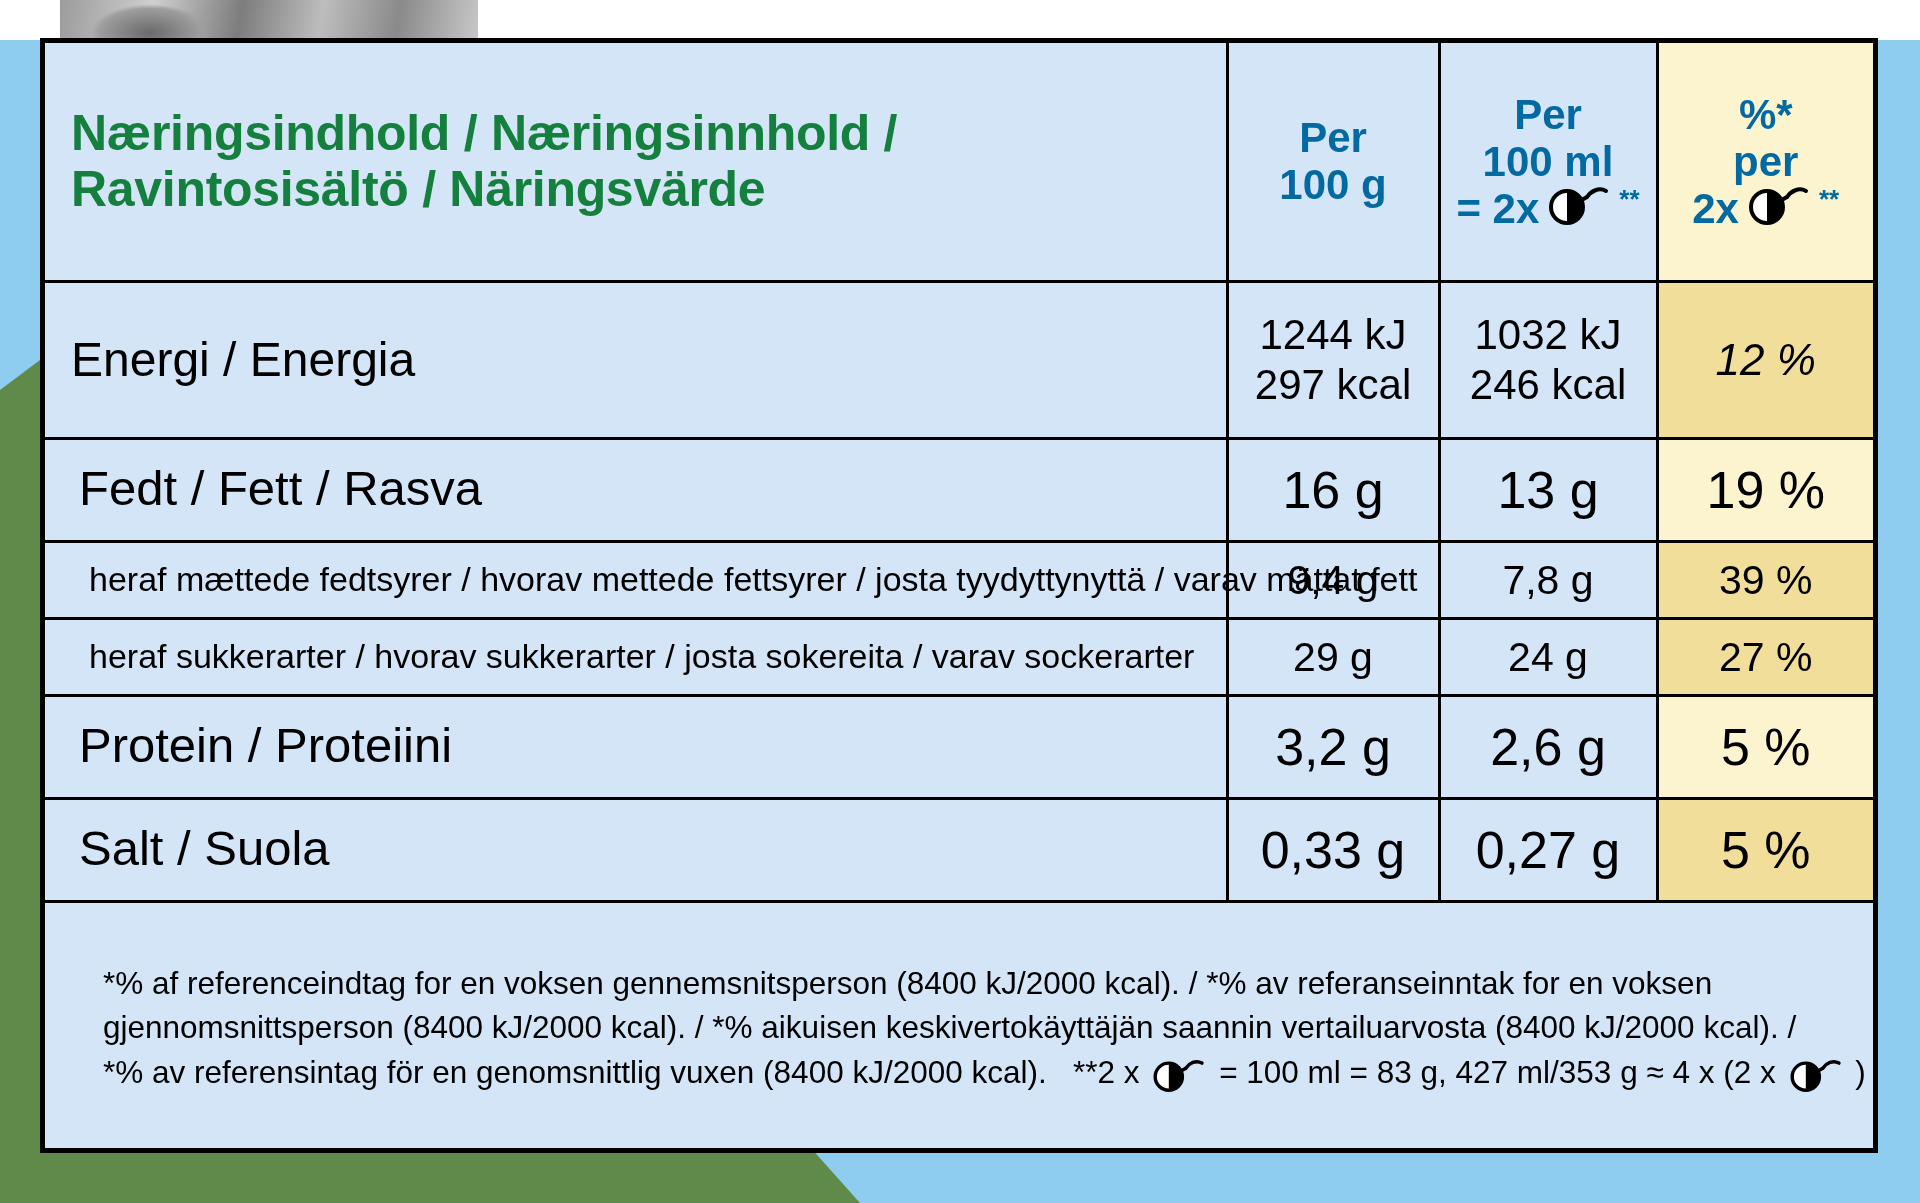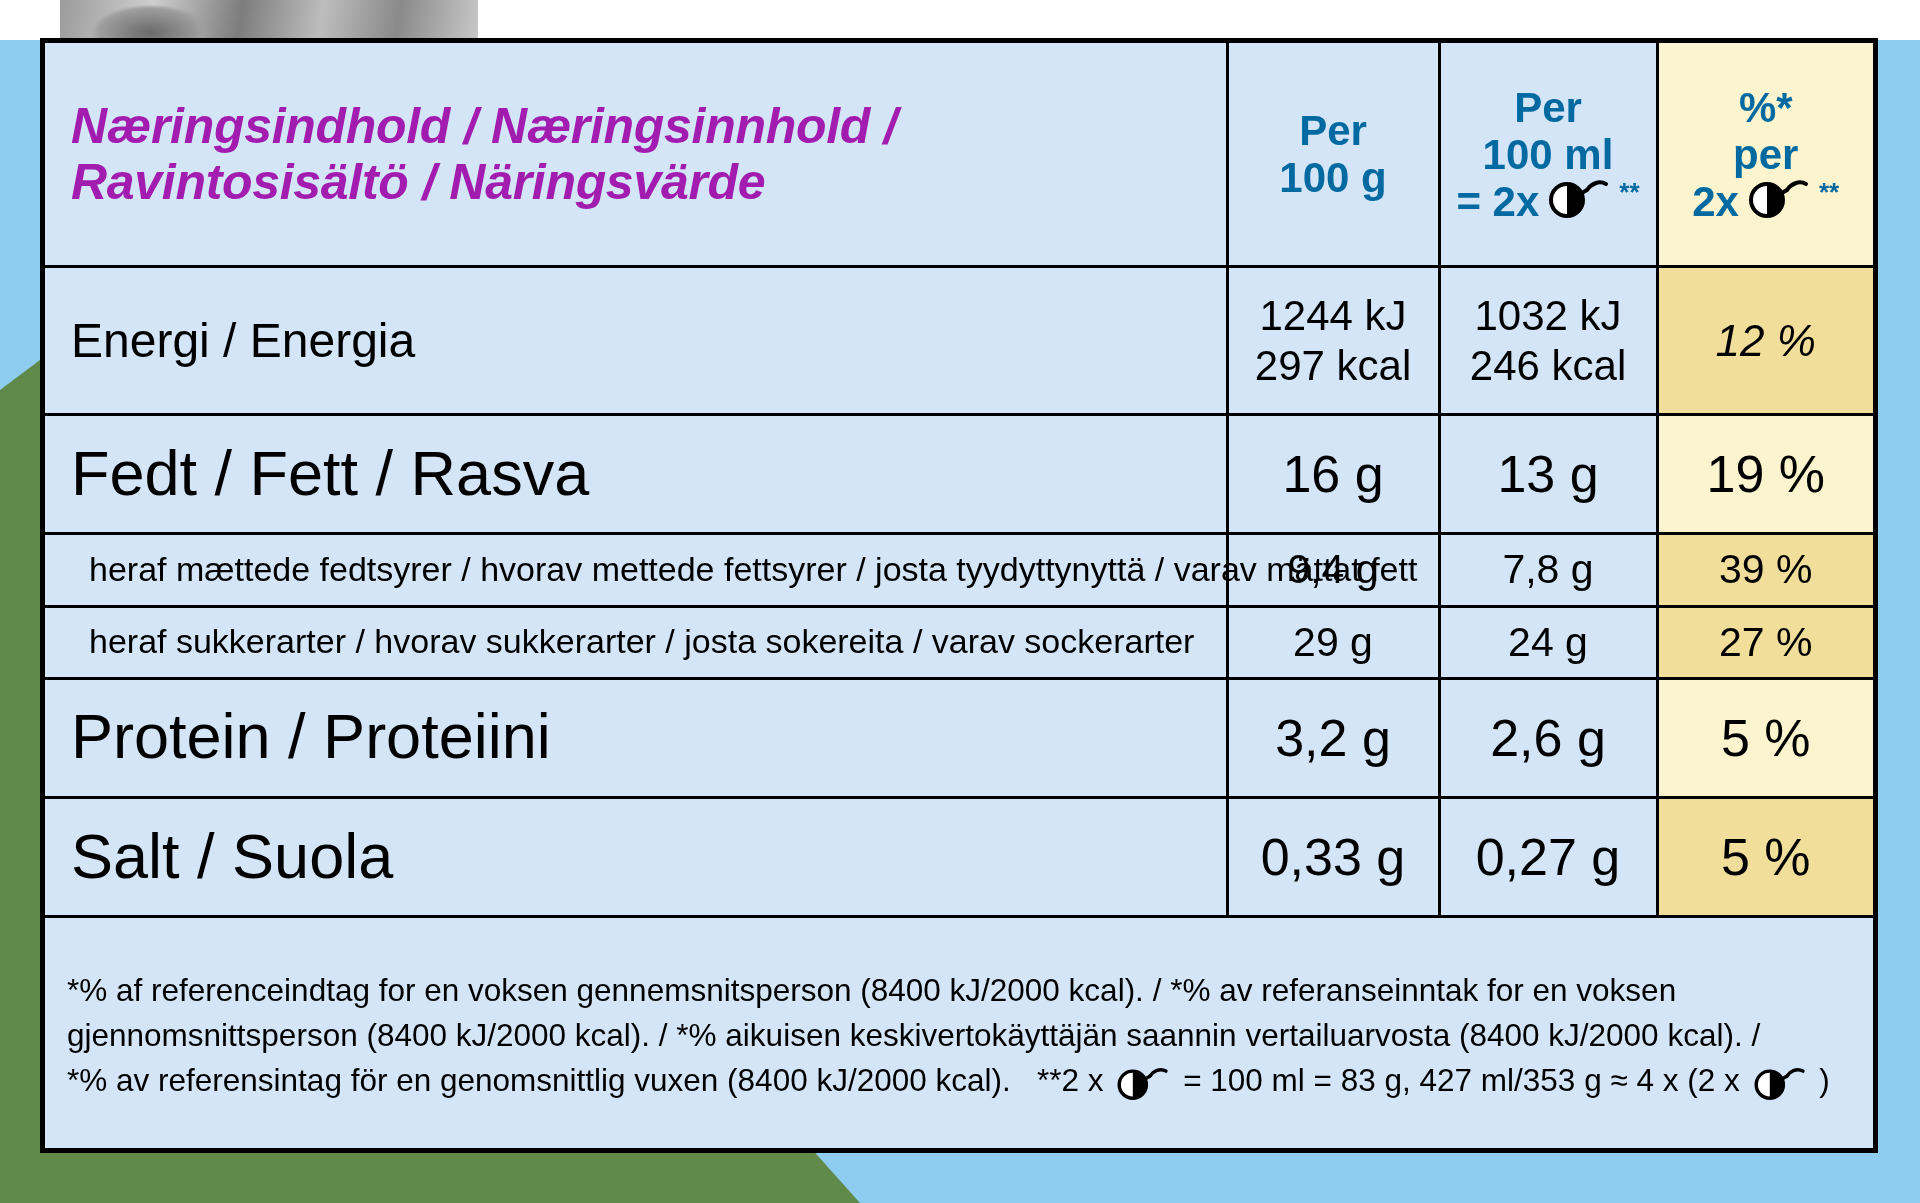--- a/index.html
+++ b/index.html
@@ -106,23 +106,22 @@
   .pct-cell-strong {
     background: #f0de9a !important;
   }
 
   
   .hdr-title {
     font-size: 50px;
     font-weight: bold;
     line-height: 1.13;
     letter-spacing: -0.3px;
-    color: #a21caf;
+    color: #15803d;
     padding: 10px 14px 10px 26px;
-    font-style: italic;
   }
   .hdr-col {
     font-size: 42px;
     font-weight: bold;
     line-height: 1.12;
     text-align: center;
     color: #0369a1;
     padding: 6px 4px;
   }
   .hdr-sub {
@@ -160,24 +159,25 @@
     line-height: 1.18;
     text-align: center;
   }
   .row-energy .pct {
     font-size: 44px;
     text-align: center;
     font-style: italic;
   }
 
   .lbl-main {
-    font-size: 63px;
+    font-size: 49px;
     line-height: 1.1;
     padding: 4px 24px 6px 26px;
     white-space: nowrap;
+    margin-left: 8px;
   }
   .lbl-sub {
     font-size: 34px;
     line-height: 1.1;
     padding: 4px 10px 5px 44px;
     white-space: nowrap;
   }
   .val-main {
     font-size: 52px;
     text-align: center;
@@ -186,20 +186,21 @@
     font-size: 41px;
     text-align: center;
   }
 
   
   .footnote {
     font-size: 31.5px;
     line-height: 1.42;
     padding: 14px 18px 10px 22px;
     color: #000;
+    margin-left: 36px;
   }
   .footnote .fline {
     white-space: nowrap;
   }
   .inline-scoop {
     display: inline-block;
     width: 62px;
     height: 34px;
     vertical-align: -9px;
   }

